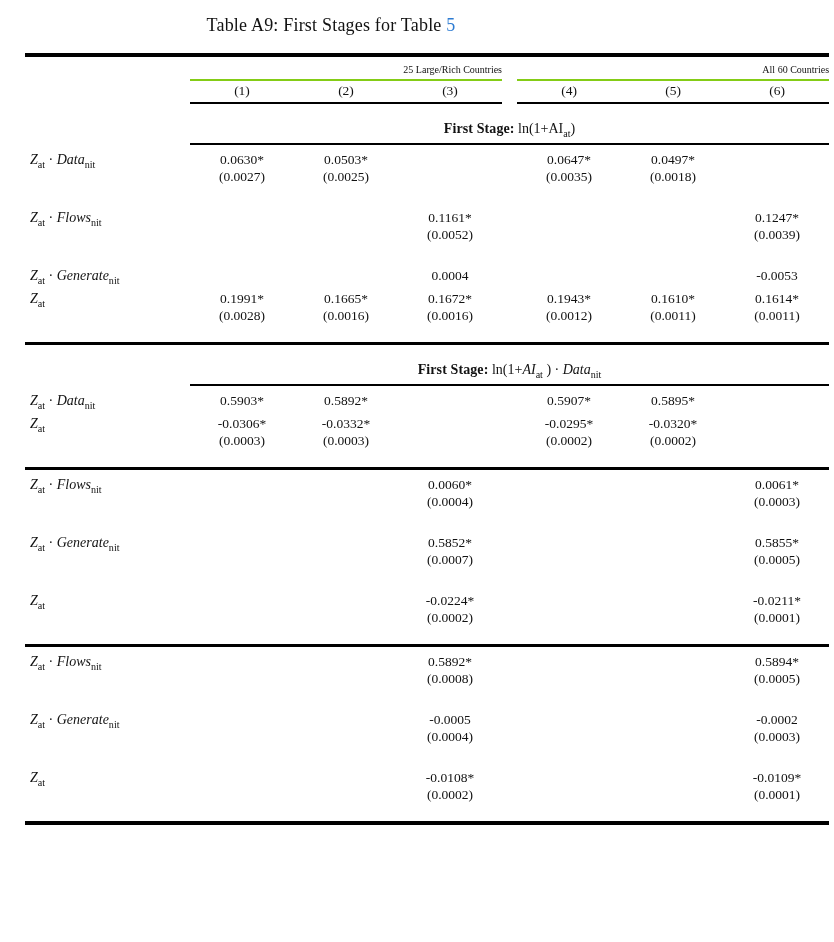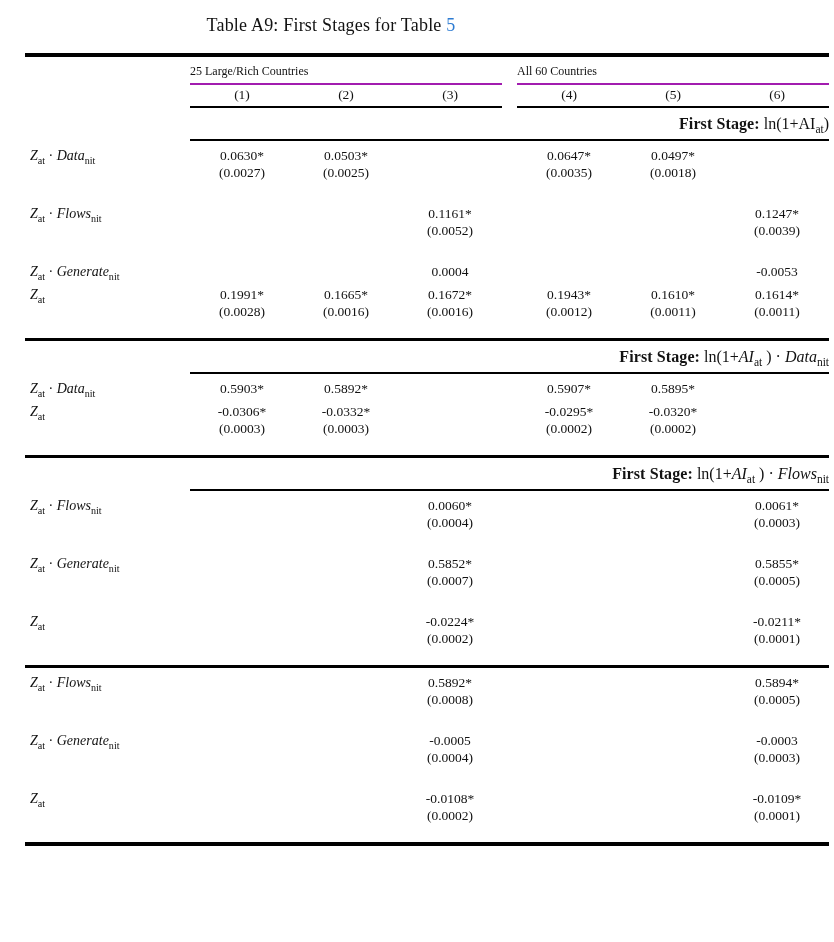--- a/index.html
+++ b/index.html
@@ -20,33 +20,33 @@
     border-collapse:collapse; table-layout:fixed;
     margin:17px 0 0 25px; width:804px;
     border-top:4px solid #000;
     font-size:13.5px;
   }
   .tbl td { padding:0; vertical-align:bottom; }
 
   
   tr.group-row td { padding-top:7px; padding-bottom:4px; }
   td.group {
-    text-align:left; font-size:12px;
-    border-bottom:2px solid #a21caf;
+    text-align:right; font-size:10px;
+    border-bottom:2px solid #84cc16;
   }
   tr.colnum-row td.colnum {
     text-align:center; font-size:13.5px;
     padding-top:2px; padding-bottom:3px;
     border-bottom:2px solid #000;
   }
 
   
   td.panel-header {
-    text-align:right; font-size:16px;
-    padding-top:7px; padding-bottom:6px;
+    text-align:center; font-size:14px;
+    padding-top:17px; padding-bottom:6px;
     border-bottom:2px solid #000;
   }
 
   
   td.lbl { text-align:left; padding-left:5px; font-size:14px; }
   td.num { text-align:center; }
   tr.est-row td { padding-top:6px; line-height:17px; }
   tr.se-row td { line-height:17px; padding-bottom:18px; }
 
   
@@ -204,24 +204,20 @@
           <td class="num">(0.0003)</td>
           <td class="num"></td>
           <td class="gap"></td>
           <td class="num">(0.0002)</td>
           <td class="num">(0.0002)</td>
           <td class="num"></td>
         </tr>
         <tr class="sep">
           <td colspan="8"></td>
         </tr>
-        <tr class="panel-row">
-          <td class="lbl"></td>
-          <td class="panel-header" colspan="7"><b>First Stage:</b> <span>ln(1+</span><span class="it">AI</span><sub>at</sub><span> ) · </span><span class="it">Flows</span><sub>nit</sub></td>
-        </tr>
         <tr class="est-row">
           <td class="lbl"><span class="it">Z</span><sub>at</sub><span> · </span><span class="it">Flows</span><sub>nit</sub></td>
           <td class="num"></td>
           <td class="num"></td>
           <td class="num">0.0060*</td>
           <td class="gap"></td>
           <td class="num"></td>
           <td class="num"></td>
           <td class="num">0.0061*</td>
         </tr>
@@ -299,21 +295,21 @@
           <td class="num">(0.0005)</td>
         </tr>
         <tr class="est-row">
           <td class="lbl"><span class="it">Z</span><sub>at</sub><span> · </span><span class="it">Generate</span><sub>nit</sub></td>
           <td class="num"></td>
           <td class="num"></td>
           <td class="num">-0.0005</td>
           <td class="gap"></td>
           <td class="num"></td>
           <td class="num"></td>
-          <td class="num">-0.0003</td>
+          <td class="num">-0.0002</td>
         </tr>
         <tr class="se-row">
           <td class="lbl"></td>
           <td class="num"></td>
           <td class="num"></td>
           <td class="num">(0.0004)</td>
           <td class="gap"></td>
           <td class="num"></td>
           <td class="num"></td>
           <td class="num">(0.0003)</td>

